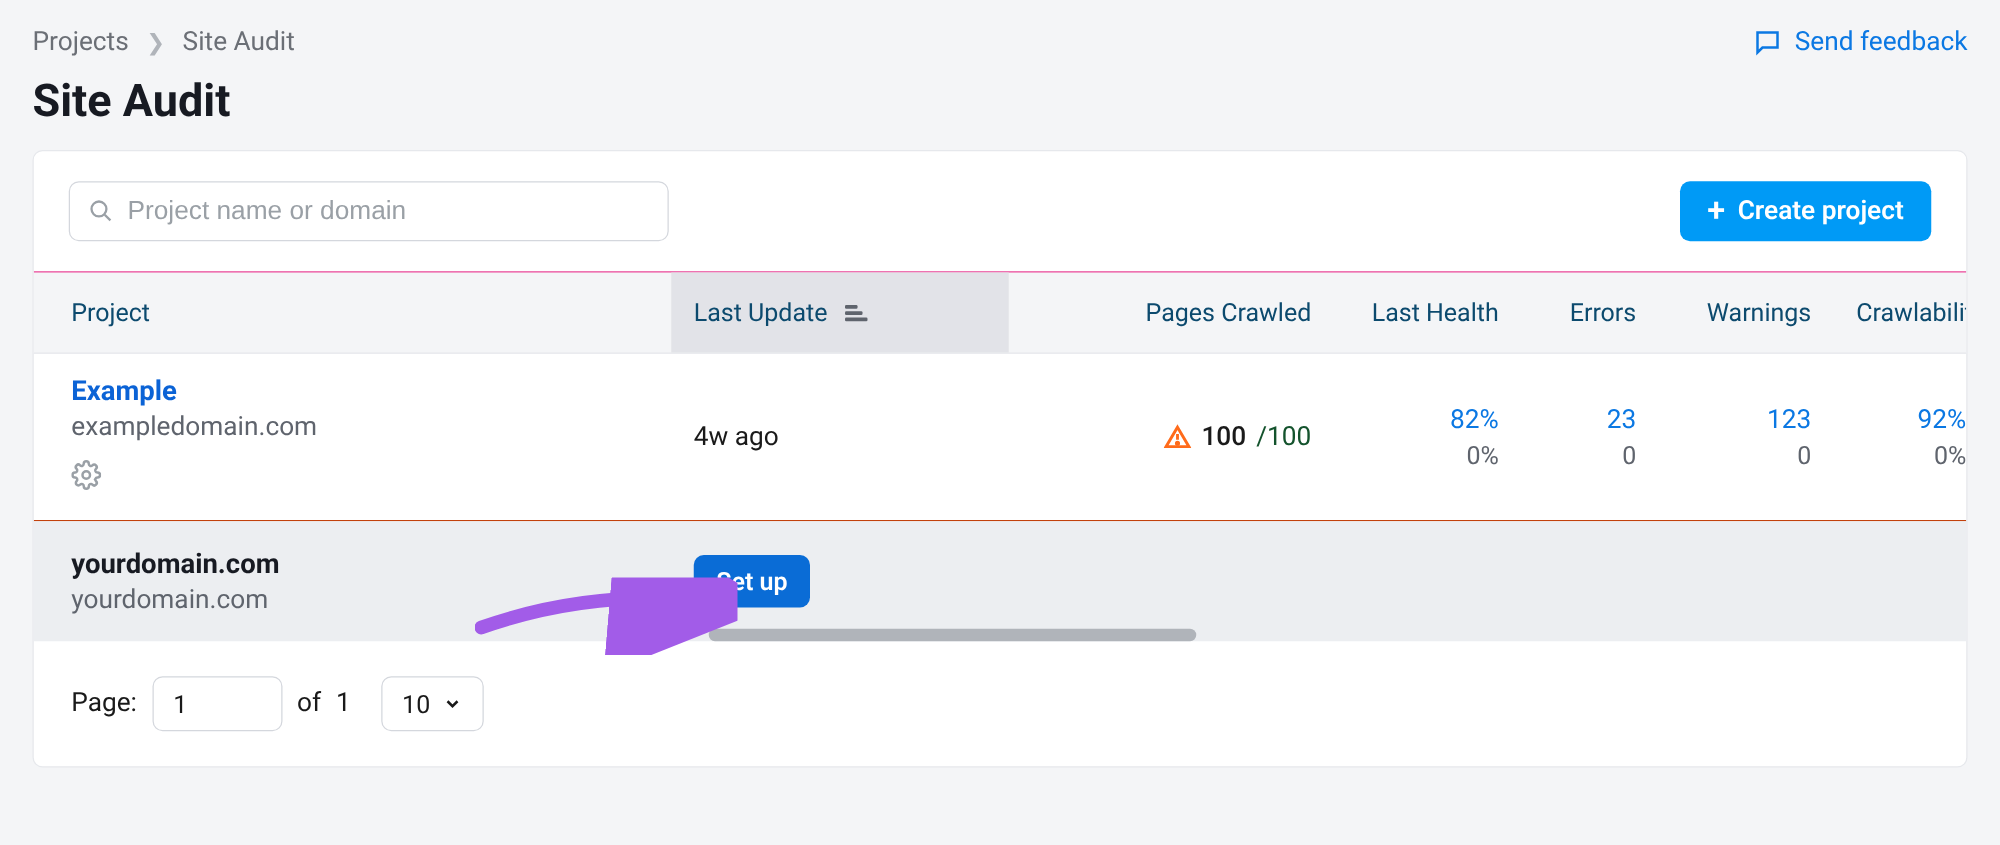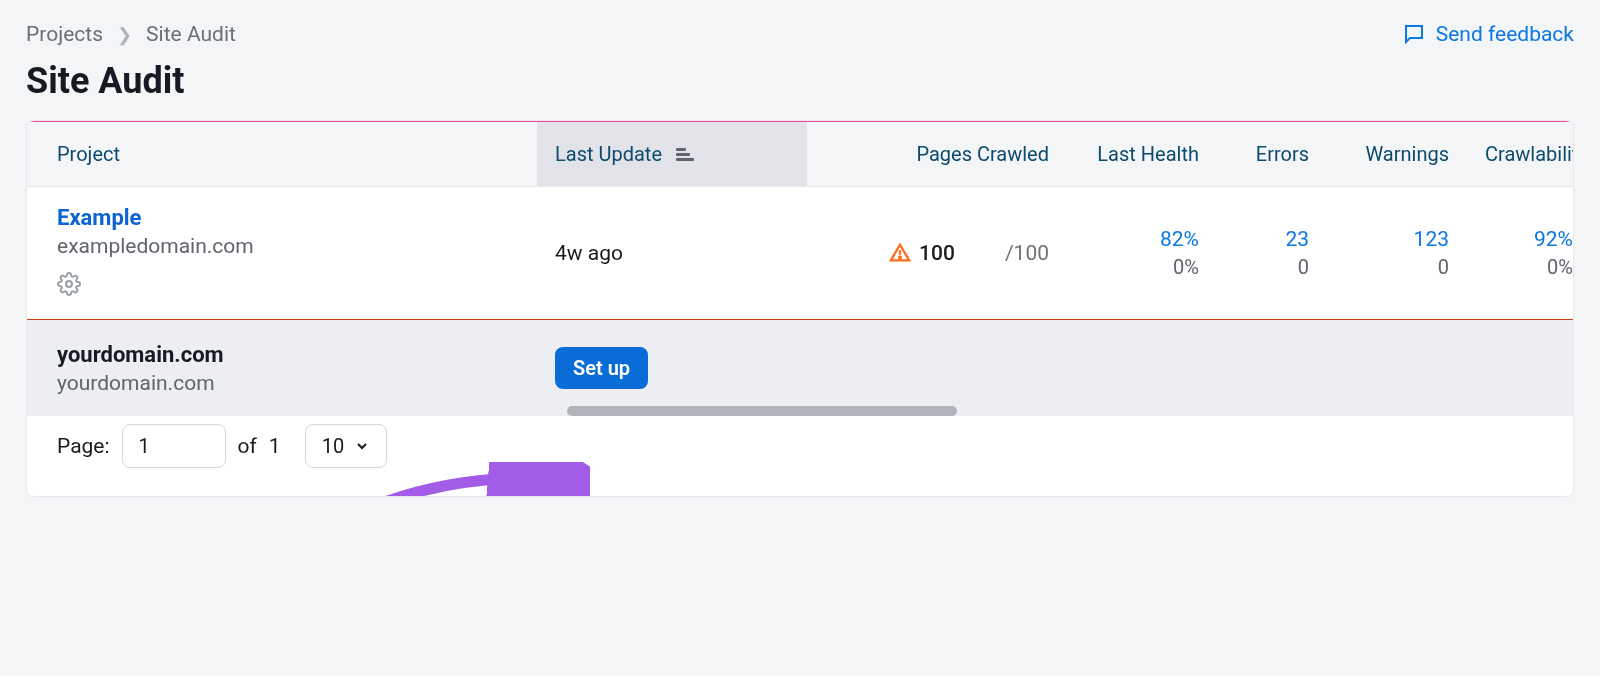--- a/index.html
+++ b/index.html
@@ -129,21 +129,21 @@
     padding: 18px 0;
     font-size: 21px;
   }
   .proj-name { color:#0b63d6; font-weight:700; font-size:22px; cursor:pointer;}
   .proj-domain { color:#5f646d; font-size:21px; margin-top:4px;}
   .gear { margin-top:14px; color:#9aa0a6; cursor:pointer;}
   .gear svg { width:24px; height:24px;}
   .pages-cell { display:flex; align-items:center; justify-content:flex-end; gap:8px;}
   .pages-cell .warn { color:#ff6b1a; }
   .pages-cell .num { color:#1a1a1a; font-weight:500;}
-  .pages-cell .den { color:#737373;margin-left:42px;}
+  .pages-cell .den { color:#14532d;}
   .metric-top { color:#0b78e3; font-size:21px;}
   .metric-bot { color:#5f646d; font-size:20px; margin-top:4px;}
   .trow2 {
     display:flex;
     align-items:center;
     background:#eceef1;
     min-height: 96px;
     padding: 18px 0;
     font-size:21px;
     position:relative;
@@ -168,21 +168,21 @@
     bottom:0;
     width:390px;
     height:10px;
     background:#b0b4ba;
     border-radius:5px;
   }
   .pager {
     display:flex;
     align-items:center;
     gap:12px;
-    padding: 8px 30px 28px;
+    padding: 28px 30px 28px;
     font-size:21px;
     color:#1a1a1a;
   }
   .pagebox, .selbox {
     display:flex;
     align-items:center;
     justify-content:center;
     height:44px;
     border:1px solid #d4d7dd;
     border-radius:8px;
@@ -215,20 +215,33 @@
         <path d="M4 4h16v12H8l-4 4V4z"></path>
       </svg>
     <span>Send feedback</span>
   </div>
 </div>
 
 <h1 class="page-title">Site Audit</h1>
 
 <div class="panel">
 
+  <div class="panel-top">
+    <div class="search">
+      <svg viewBox="0 0 24 24" fill="none" stroke="currentColor" stroke-width="2">
+          <circle cx="10" cy="10" r="6.5"></circle>
+          <line x1="20" y1="20" x2="15" y2="15"></line>
+        </svg>
+      <input type="text" placeholder="Project name or domain" style="">
+    </div>
+    <div class="create-btn">
+      <span class="plus">+</span>
+      <span>Create project</span>
+    </div>
+  </div>
 
   <div class="thead">
     <div class="col c-project">Project</div>
     <div class="col c-update">
       <span>Last Update</span>
       <span class="sort-icon">
           <span></span>
           <span></span>
           <span></span>
         </span>

